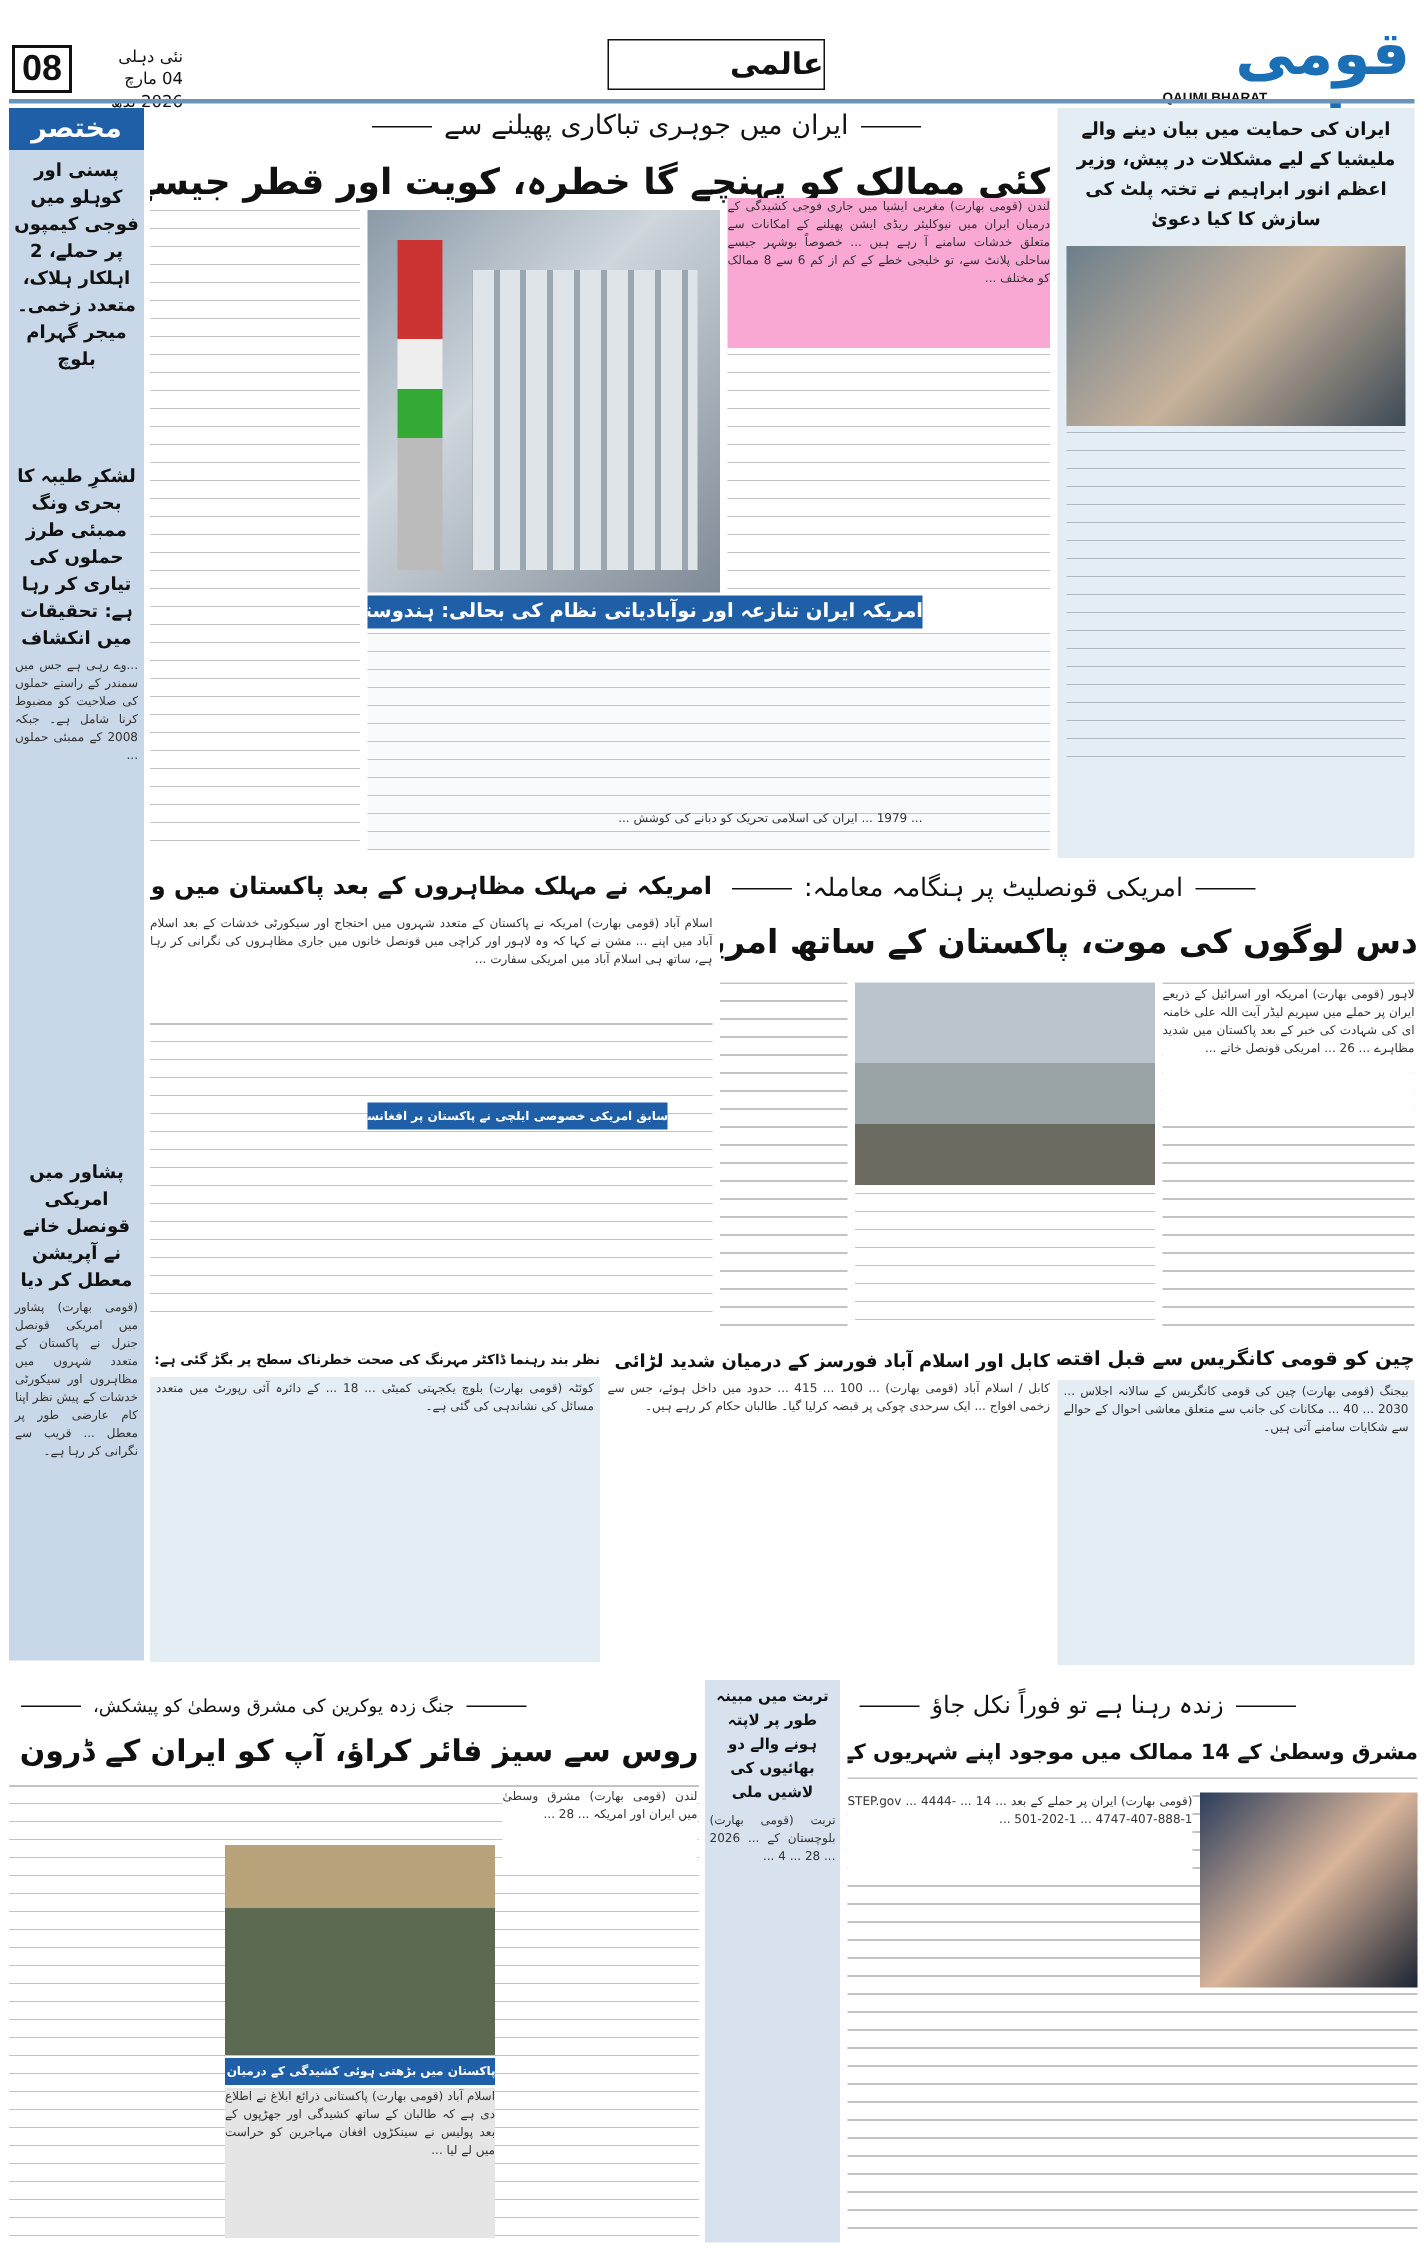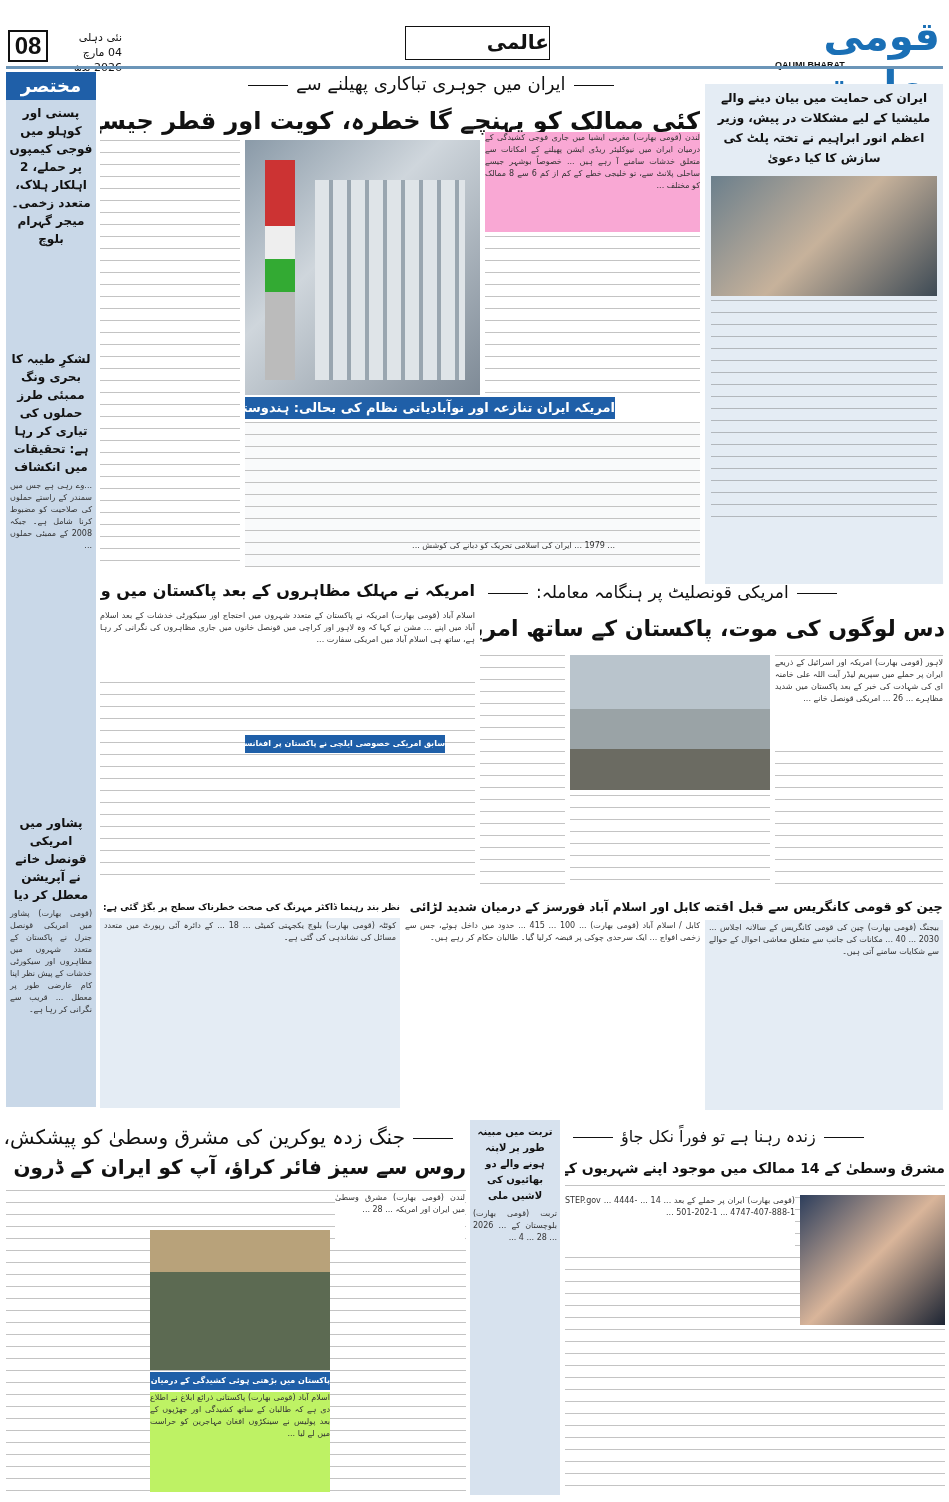--- a/index.html
+++ b/index.html
@@ -36,40 +36,40 @@
   <div class="rtl">04 مارچ 2026 بدھ</div>
 </div>
 <div class="abs section-box">عالمی</div>
 <div class="abs logo">قومی بھارت</div>
 <div class="abs logo-en">QAUMI BHARAT</div>
 <div class="abs rule"></div>
 
 <div class="abs col-shade" style="left:6px;top:72px;width:90px;height:1035px">
   <div class="sidebar-title">مختصر</div>
   <div class="brief-h" style="padding:4px 3px">پسنی اور کوہلو میں فوجی کیمپوں پر حملے، 2 اہلکار ہلاک، متعدد زخمی۔ میجر گہرام بلوچ</div>
-  <div class="brief-h" style="padding:4px 3px;margin-top:94px">لشکرِ طیبہ کا بحری ونگ ممبئی طرز حملوں کی تیاری کر رہا ہے: تحقیقات میں انکشاف</div>
+  <div class="brief-h" style="padding:4px 3px;margin-top:52px">لشکرِ طیبہ کا بحری ونگ ممبئی طرز حملوں کی تیاری کر رہا ہے: تحقیقات میں انکشاف</div>
   <div class="body-text" style="height:300px;padding:0 4px">...وے رہی ہے جس میں سمندر کے راستے حملوں کی صلاحیت کو مضبوط کرنا شامل ہے۔ جبکہ 2008 کے ممبئی حملوں ...</div>
   <div class="brief-h" style="padding:4px 3px;margin-top:30px">پشاور میں امریکی قونصل خانے نے آپریشن معطل کر دیا</div>
   <div class="body-text" style="height:200px;padding:0 4px">(قومی بھارت) پشاور میں امریکی قونصل جنرل نے پاکستان کے متعدد شہروں میں مظاہروں اور سیکورٹی خدشات کے پیش نظر اپنا کام عارضی طور پر معطل ... قریب سے نگرانی کر رہا ہے۔</div>
 </div>
 
 <div class="abs kicker" style="left:240px;top:72px;width:460px">ایران میں جوہری تباکاری پھیلنے سے</div>
 <div class="abs headline-big" style="left:100px;top:104px;width:600px;font-size:24px">کئی ممالک کو پہنچے گا خطرہ، کویت اور قطر جیسے پڑوسی ممالک میں تشویش کی لہر</div>
 <div class="abs photo" style="left:245px;top:140px;width:235px;height:255px">
   <div style="position:absolute;left:20px;top:20px;width:30px;height:220px;background:linear-gradient(#c33 0 30%,#eee 30% 45%,#3a3 45% 60%,#bbb 60%)"></div>
   <div style="position:absolute;left:70px;top:40px;width:150px;height:200px;background:repeating-linear-gradient(90deg,#dfe4e8 0 14px,#9aa6b0 14px 18px)"></div>
 </div>
 <div class="abs body-text lines" style="left:485px;top:140px;width:215px;height:255px"></div>
 <div class="abs body-text" style="left:485px;top:132px;width:215px;height:100px;background:#f9a8d4">لندن (قومی بھارت) مغربی ایشیا میں جاری فوجی کشیدگی کے درمیان ایران میں نیوکلیئر ریڈی ایشن پھیلنے کے امکانات سے متعلق خدشات سامنے آ رہے ہیں ... خصوصاً بوشہر جیسے ساحلی پلانٹ سے، تو خلیجی خطے کے کم از کم 6 سے 8 ممالک کو مختلف ...</div>
 <div class="abs blue-strip" style="left:245px;top:397px;width:370px;height:22px;font-size:13px;line-height:22px">امریکہ ایران تنازعہ اور نوآبادیاتی نظام کی بحالی: ہندوستان اور یورپ کے لیے مضمرات</div>
 <div class="abs body-text lines" style="left:100px;top:140px;width:140px;height:430px"></div>
 <div class="abs body-text lines" style="left:245px;top:422px;width:455px;height:145px;background-color:#eef2f6"></div>
 <div class="abs body-text" style="left:245px;top:540px;width:370px;height:24px">... 1979 ... ایران کی اسلامی تحریک کو دبانے کی کوشش ...</div>
 
-<div class="abs col-shade" style="left:705px;top:84px;width:238px;height:500px;background:#e4ecf4">
+<div class="abs col-shade" style="left:705px;top:72px;width:238px;height:500px;background:#e4ecf4">
   <div class="brief-h" style="padding:4px 6px;font-size:12px;line-height:20px">ایران کی حمایت میں بیان دینے والے ملیشیا کے لیے مشکلات در پیش، وزیر اعظم انور ابراہیم نے تختہ پلٹ کی سازش کا کیا دعویٰ</div>
   <div class="photo" style="margin:4px 6px;height:120px;background:linear-gradient(135deg,#6b7f8c,#c7b29b 50%,#3d4a55)"></div>
   <div class="body-text lines" style="margin:0 6px;height:220px"></div>
 </div>
 
 <div class="abs kicker" style="left:480px;top:580px;width:465px;font-size:17px">امریکی قونصلیٹ پر ہنگامہ معاملہ:</div>
 <div class="abs headline-big" style="left:480px;top:612px;width:465px;font-size:22px">دس لوگوں کی موت، پاکستان کے ساتھ امریکی فوجیوں نے چلائی تھی گولی</div>
 <div class="abs photo" style="left:570px;top:655px;width:200px;height:135px;background:linear-gradient(#b9c4cc 0 40%,#9aa3a6 40% 70%,#6b6b62 70%)"></div>
 <div class="abs body-text lines" style="left:775px;top:655px;width:168px;height:230px"></div>
 <div class="abs body-text" style="left:775px;top:657px;width:168px;height:90px;background:#fff">لاہور (قومی بھارت) امریکہ اور اسرائیل کے ذریعے ایران پر حملے میں سپریم لیڈر آیت اللہ علی خامنہ ای کی شہادت کی خبر کے بعد پاکستان میں شدید مظاہرے ... 26 ... امریکی قونصل خانے ...</div>
@@ -81,27 +81,27 @@
 <div class="abs body-text lines" style="left:100px;top:682px;width:375px;height:200px"></div>
 <div class="abs blue-strip" style="left:245px;top:735px;width:200px;height:18px;font-size:8px;line-height:18px">سابق امریکی خصوصی ایلچی نے پاکستان پر افغانستان پر حملوں کی مذمت کی</div>
 
 <div class="abs headline-sm" style="left:705px;top:898px;width:238px">چین کو قومی کانگریس سے قبل اقتصادی ترقی کے چیلنجز کا سامنا</div>
 <div class="abs body-text" style="left:705px;top:920px;width:238px;height:190px;background:#e4ecf4;padding:2px 4px">بیجنگ (قومی بھارت) چین کی قومی کانگریس کے سالانہ اجلاس ... 2030 ... 40 ... مکانات کی جانب سے متعلق معاشی احوال کے حوالے سے شکایات سامنے آتی ہیں۔</div>
 <div class="abs headline-sm" style="left:405px;top:898px;width:295px;font-size:12px">کابل اور اسلام آباد فورسز کے درمیان شدید لڑائی پانچویں روز میں داخل</div>
 <div class="abs body-text" style="left:405px;top:920px;width:295px;height:190px">کابل / اسلام آباد (قومی بھارت) ... 100 ... 415 ... حدود میں داخل ہوئے، جس سے زخمی افواج ... ایک سرحدی چوکی پر قبضہ کرلیا گیا۔ طالبان حکام کر رہے ہیں۔</div>
 <div class="abs headline-sm" style="left:100px;top:898px;width:300px;font-size:9px">نظر بند رہنما ڈاکٹر مہرنگ کی صحت خطرناک سطح پر بگڑ گئی ہے: بی وائی سی</div>
 <div class="abs body-text" style="left:100px;top:918px;width:300px;height:190px;background:#e4ecf4;padding:2px 4px">کوئٹہ (قومی بھارت) بلوچ یکجہتی کمیٹی ... 18 ... کے دائرہ آئی رپورٹ میں متعدد مسائل کی نشاندہی کی گئی ہے۔</div>
 
-<div class="abs kicker" style="left:6px;top:1125px;width:455px;font-size:20px">جنگ زدہ یوکرین کی مشرق وسطیٰ کو پیشکش،</div>
+<div class="abs kicker" style="left:6px;top:1125px;width:455px;font-size:12px">جنگ زدہ یوکرین کی مشرق وسطیٰ کو پیشکش،</div>
 <div class="abs headline-big" style="left:6px;top:1150px;width:460px;font-size:20px">روس سے سیز فائر کراؤ، آپ کو ایران کے ڈرون حملوں سے بچاؤں گا</div>
 <div class="abs body-text lines" style="left:6px;top:1190px;width:460px;height:305px"></div>
 <div class="abs body-text" style="left:335px;top:1192px;width:130px;height:50px;background:#fff">لندن (قومی بھارت) مشرق وسطیٰ میں ایران اور امریکہ ... 28 ...</div>
 <div class="abs photo" style="left:150px;top:1230px;width:180px;height:140px;background:linear-gradient(#b8a27a 0 30%,#5c6a52 30% 100%)"></div>
 <div class="abs blue-strip" style="left:150px;top:1372px;width:180px;height:18px;font-size:8px;line-height:18px">پاکستان میں بڑھتی ہوئی کشیدگی کے درمیان سینکڑوں افغان مہاجرین گرفتار</div>
-<div class="abs body-text" style="left:150px;top:1392px;width:180px;height:100px;background:#bef264">اسلام آباد (قومی بھارت) پاکستانی ذرائع ابلاغ نے اطلاع دی ہے کہ طالبان کے ساتھ کشیدگی اور جھڑپوں کے بعد پولیس نے سینکڑوں افغان مہاجرین کو حراست میں لے لیا ...</div>
+<div class="abs body-text" style="left:150px;top:1392px;width:180px;height:100px;background:#e5e5e5">اسلام آباد (قومی بھارت) پاکستانی ذرائع ابلاغ نے اطلاع دی ہے کہ طالبان کے ساتھ کشیدگی اور جھڑپوں کے بعد پولیس نے سینکڑوں افغان مہاجرین کو حراست میں لے لیا ...</div>
 
 <div class="abs col-shade" style="left:470px;top:1120px;width:90px;height:375px;background:#d7e2ee">
   <div class="brief-h" style="font-size:10px;line-height:16px;padding:4px 3px">تربت میں مبینہ طور پر لاپتہ ہونے والے دو بھائیوں کی لاشیں ملی</div>
   <div class="body-text" style="padding:0 3px;height:300px">تربت (قومی بھارت) بلوچستان کے ... 2026 ... 28 ... 4 ...</div>
 </div>
 
 <div class="abs kicker" style="left:565px;top:1125px;width:380px;font-size:16px">زندہ رہنا ہے تو فوراً نکل جاؤ</div>
 <div class="abs headline-med" style="left:565px;top:1155px;width:380px;font-size:14px">مشرق وسطیٰ کے 14 ممالک میں موجود اپنے شہریوں کے لیے امریکہ نے جاری کیا الرٹ</div>
 <div class="abs body-text lines" style="left:565px;top:1185px;width:380px;height:310px"></div>
 <div class="abs photo" style="left:800px;top:1195px;width:145px;height:130px;background:linear-gradient(135deg,#2d3e5c,#d9b59a 50%,#1c2433)"></div>

